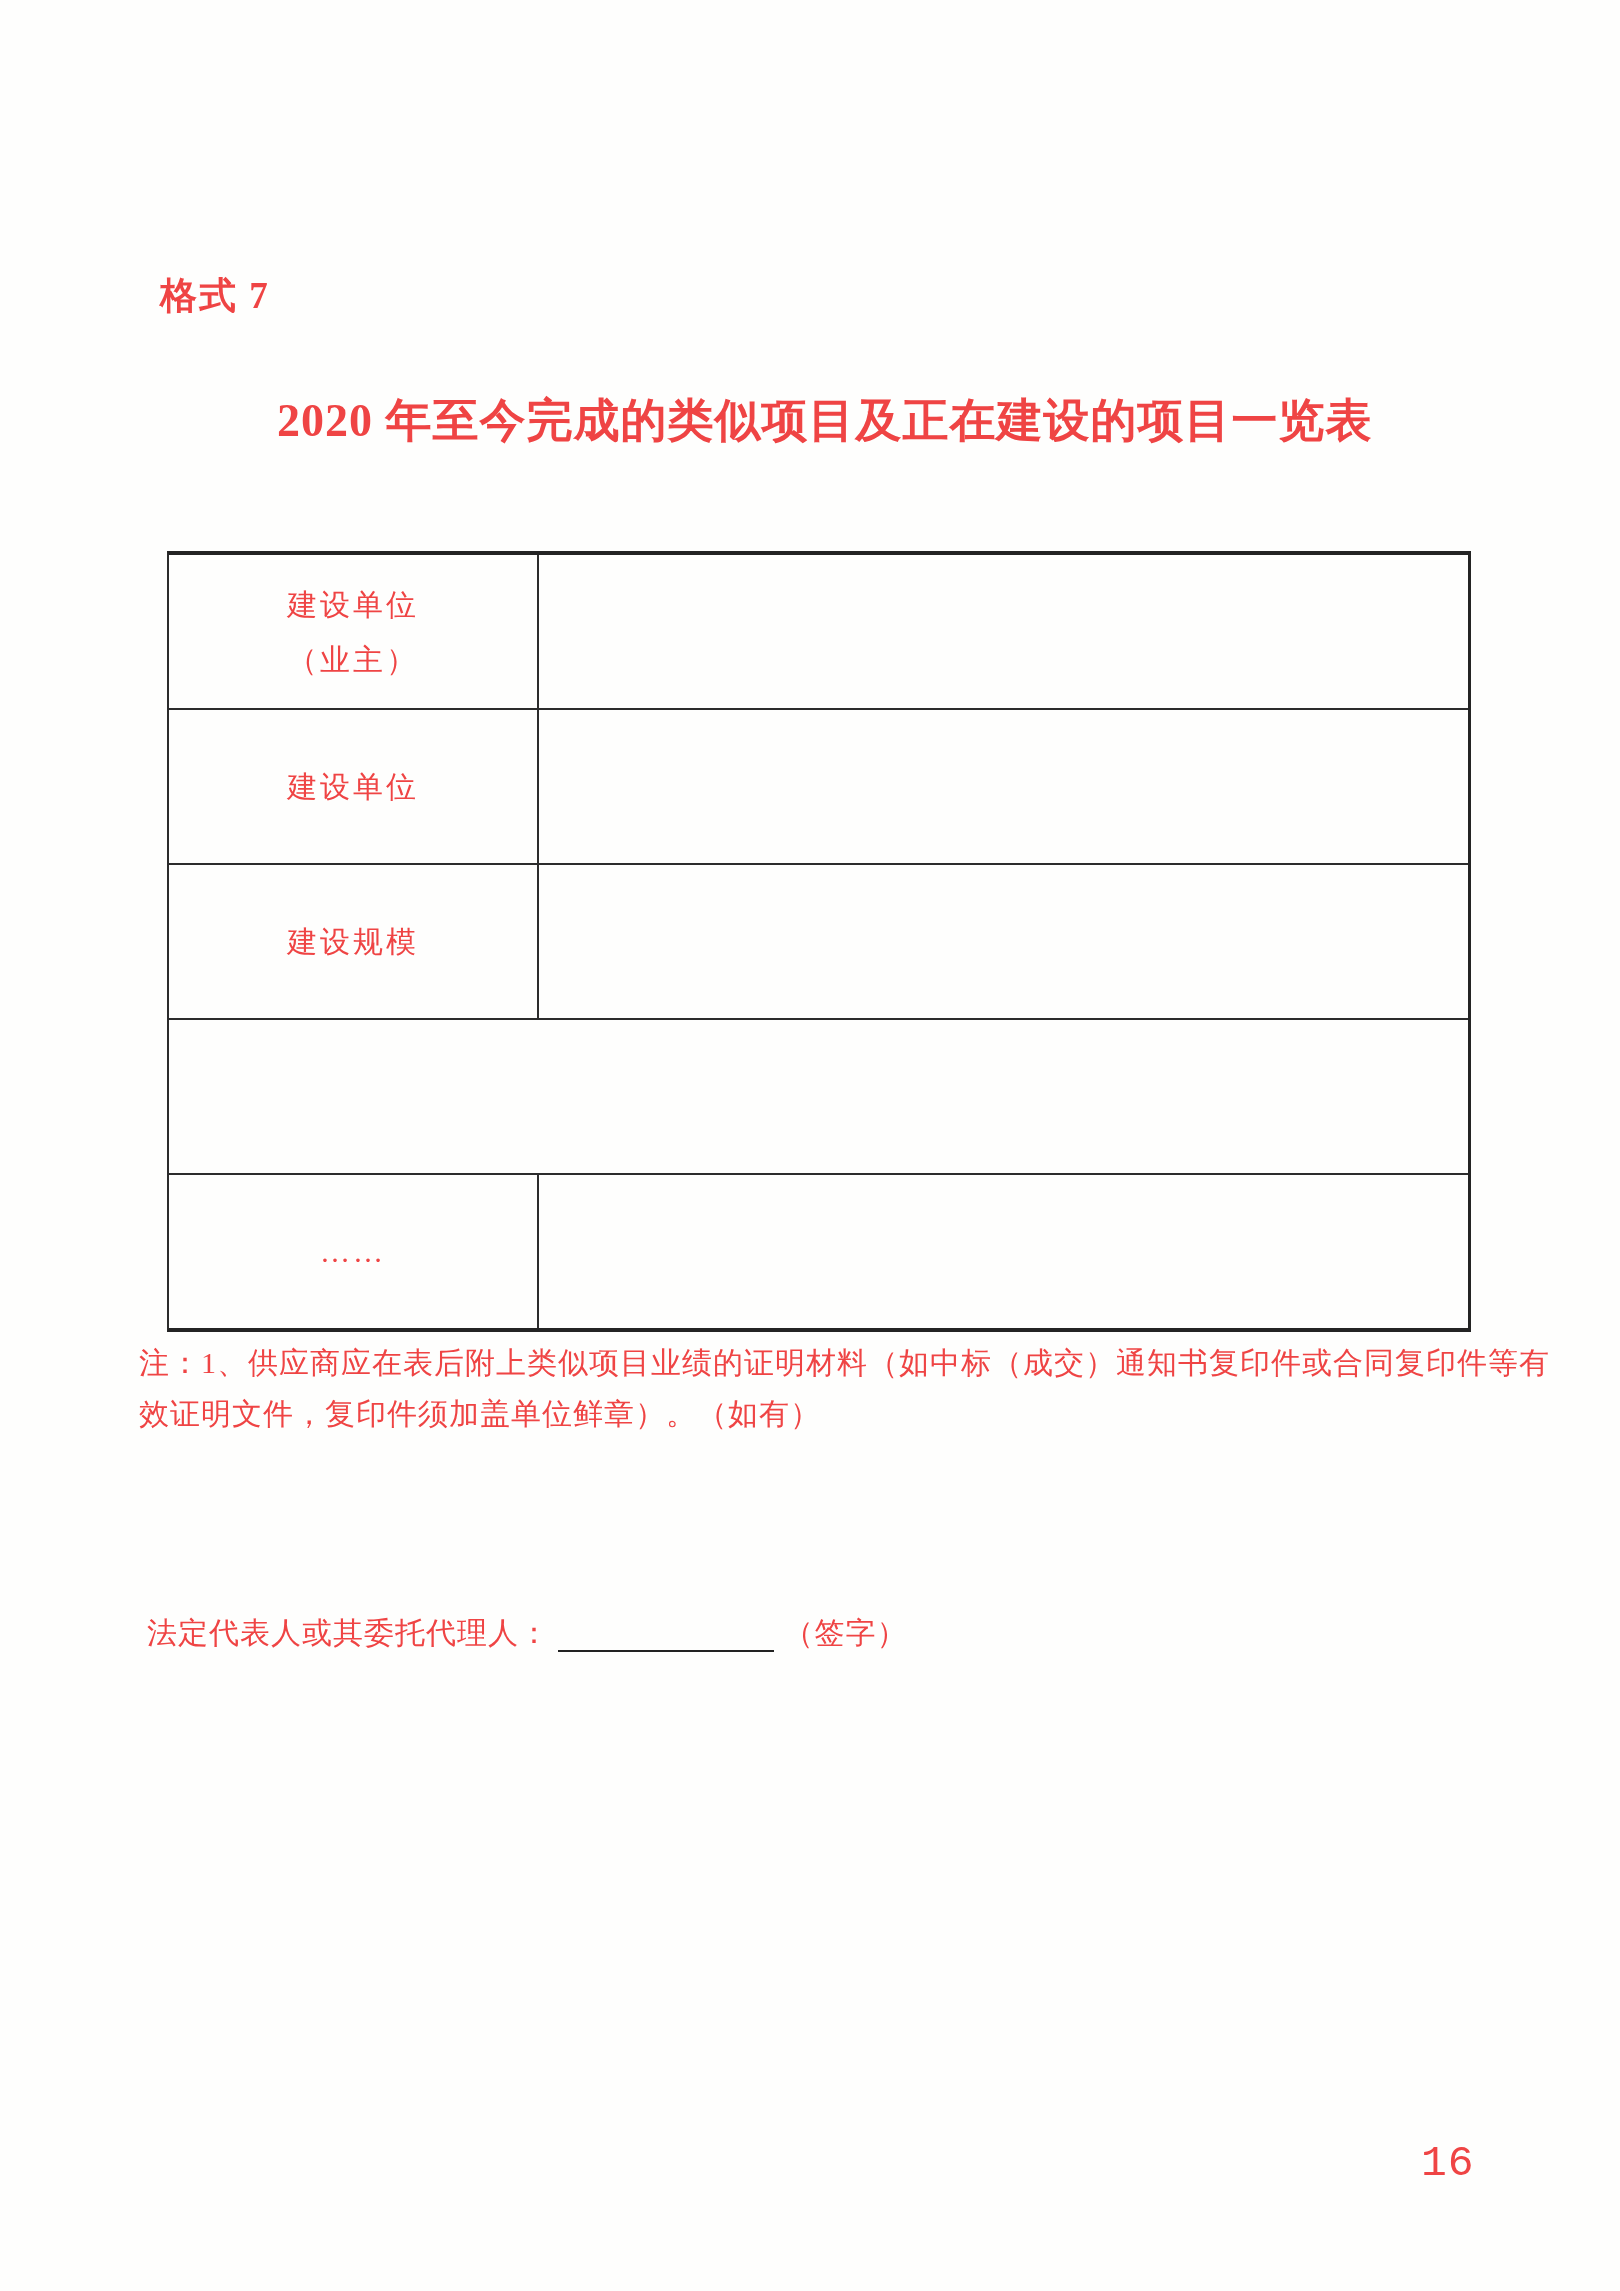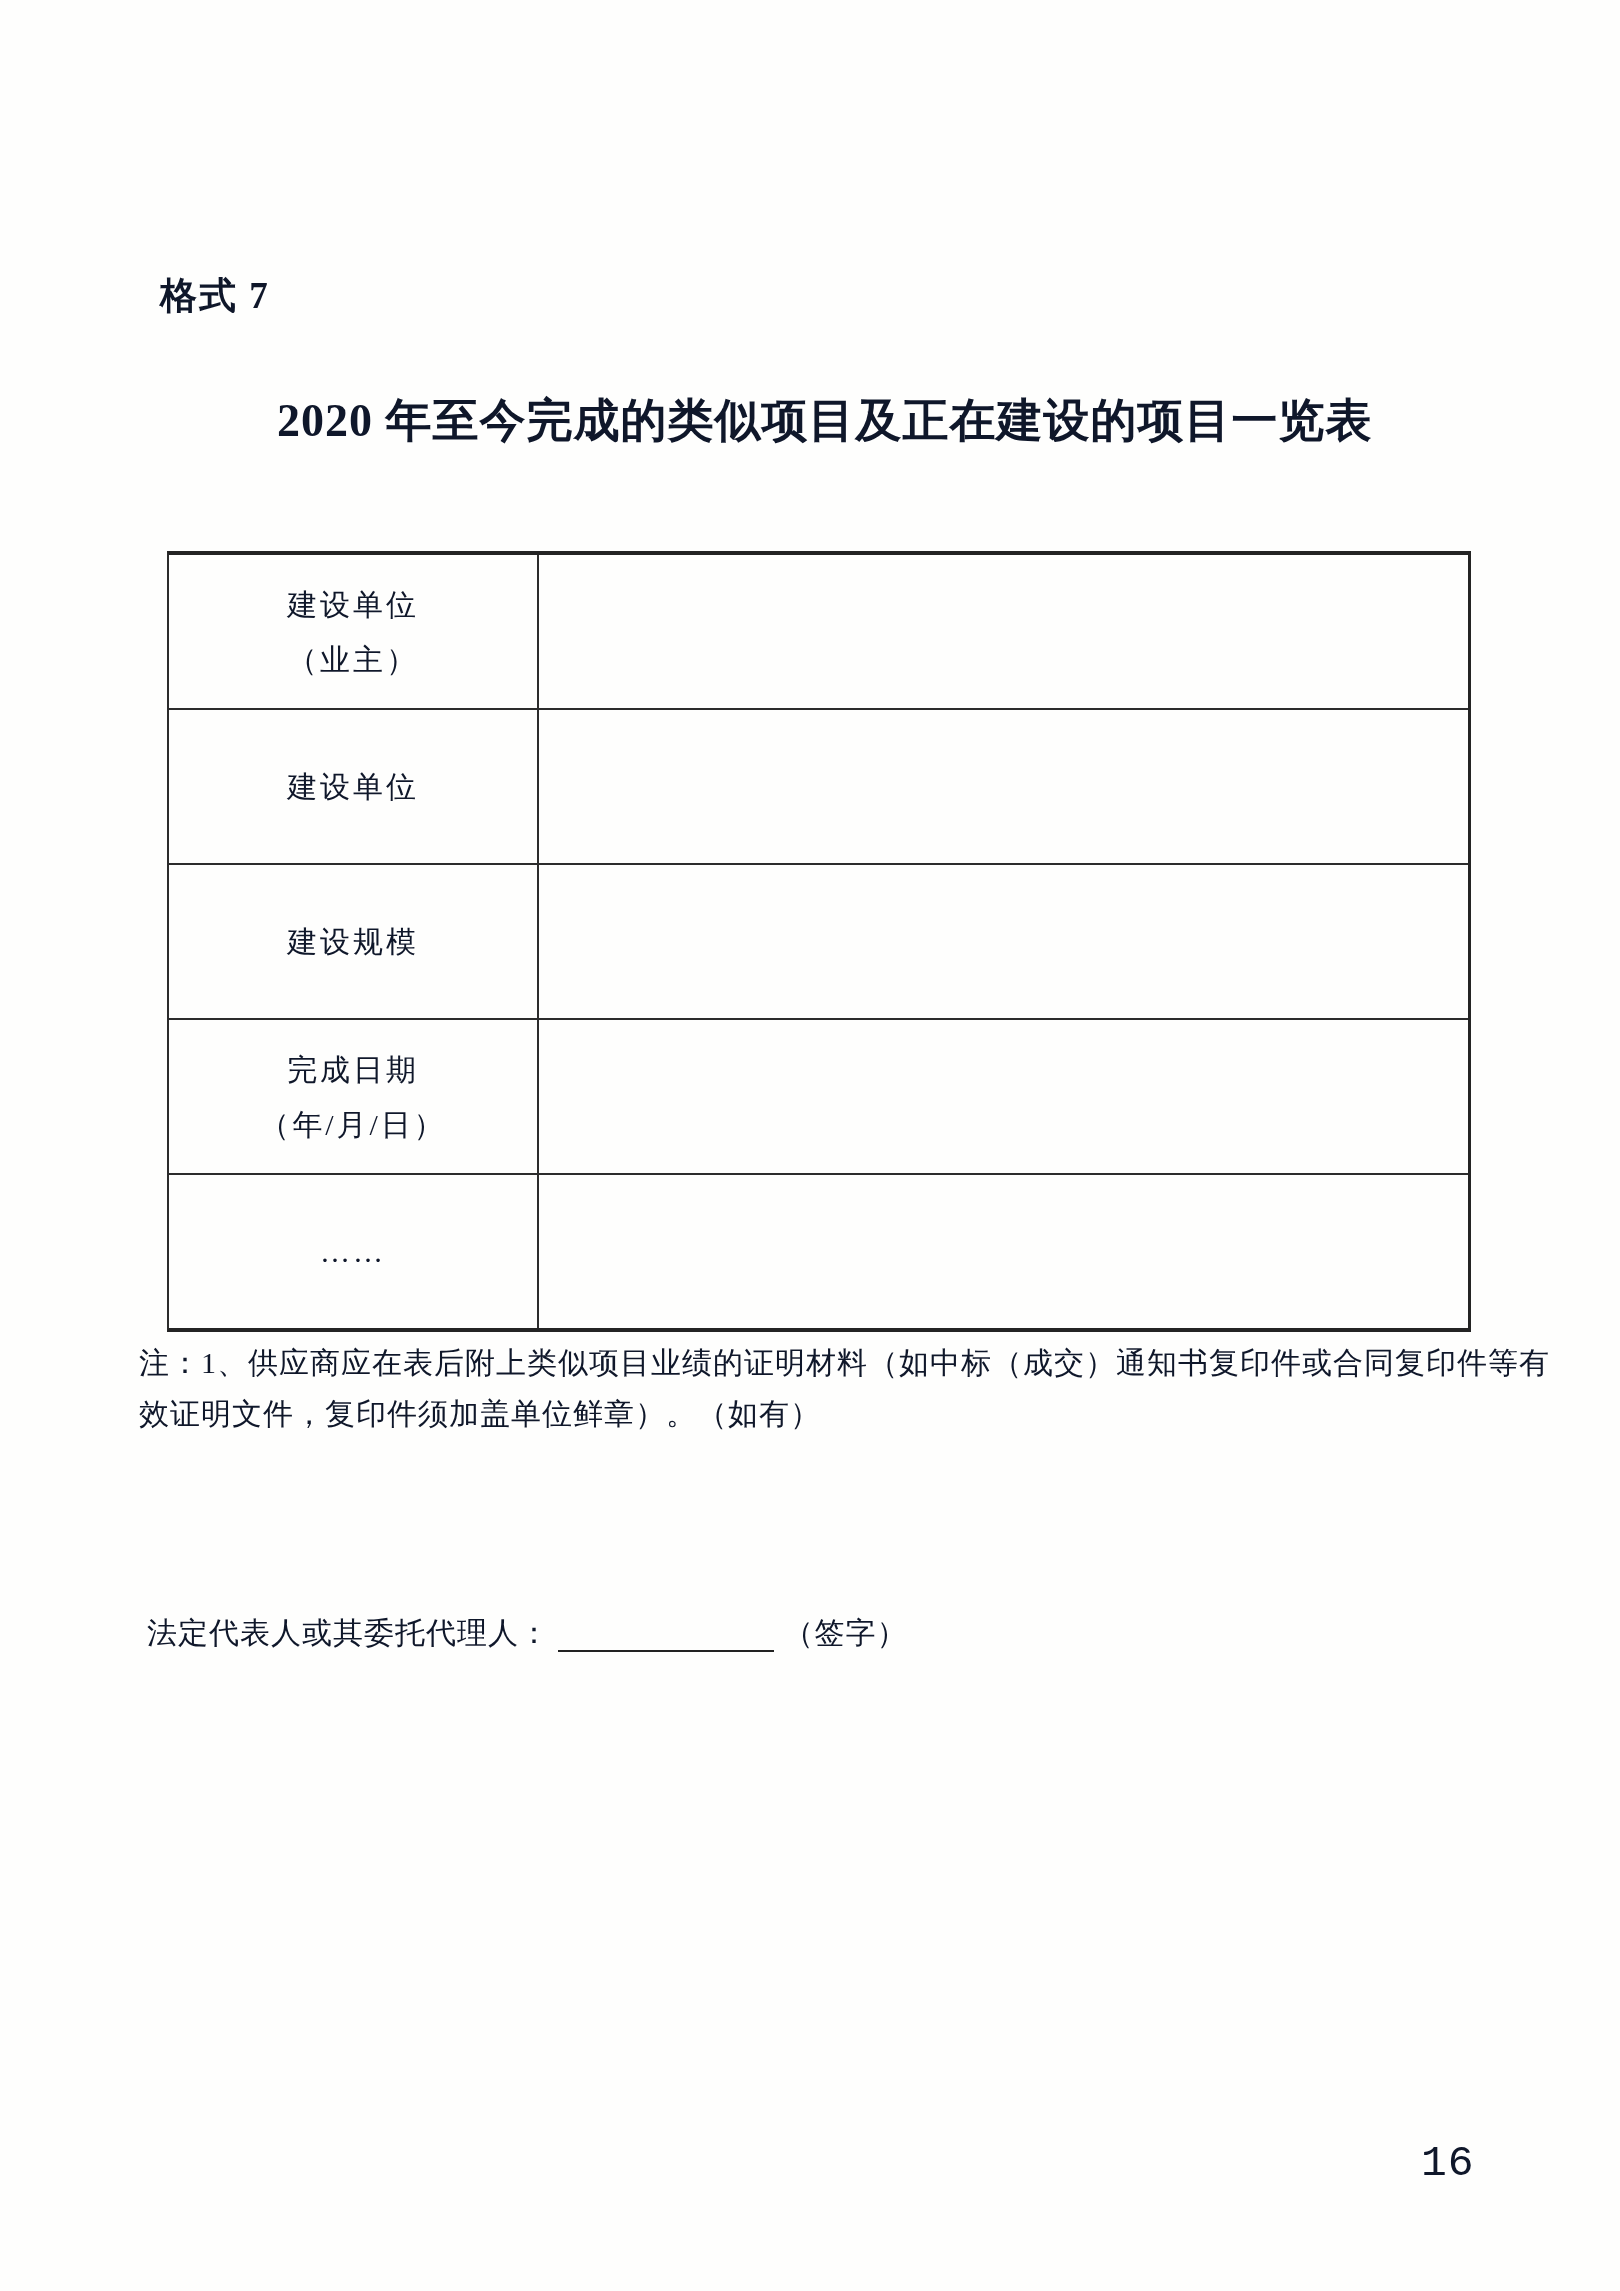--- a/index.html
+++ b/index.html
@@ -6,21 +6,21 @@
     margin: 0;
     padding: 0;
     background: #ffffff;
   }
   .page {
     position: relative;
     width: 1620px;
     height: 2292px;
     background: #fefefd;
     font-family: "Liberation Serif", "DejaVu Serif", serif;
-    color: #0f172a;
+    color: #ef4444;
     overflow: hidden;
   }
 
   
   .format-label {
     position: absolute;
     left: 160px;
     top: 271px;
     font-size: 37px;
     font-weight: 700;
@@ -147,24 +147,20 @@
       </div>
       <div class="t-value"></div>
     </div>
     <div class="t-row">
       <div class="t-label">
         <span>建设规模</span>
       </div>
       <div class="t-value"></div>
     </div>
     <div class="t-row">
-      <div class="t-label">
-        <span>完成日期</span>
-        <span>（年/月/日）</span>
-      </div>
       <div class="t-value"></div>
     </div>
     <div class="t-row">
       <div class="t-label">
         <span>……</span>
       </div>
       <div class="t-value"></div>
     </div>
   </div>
 

